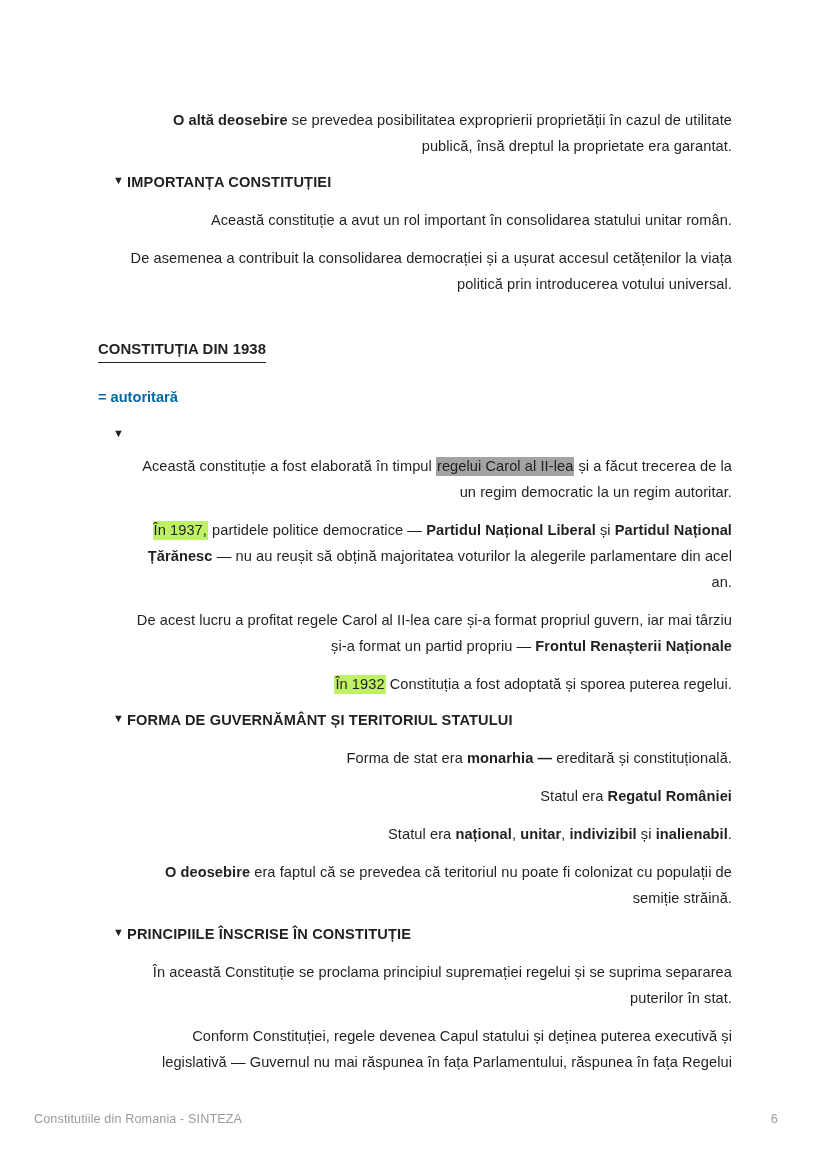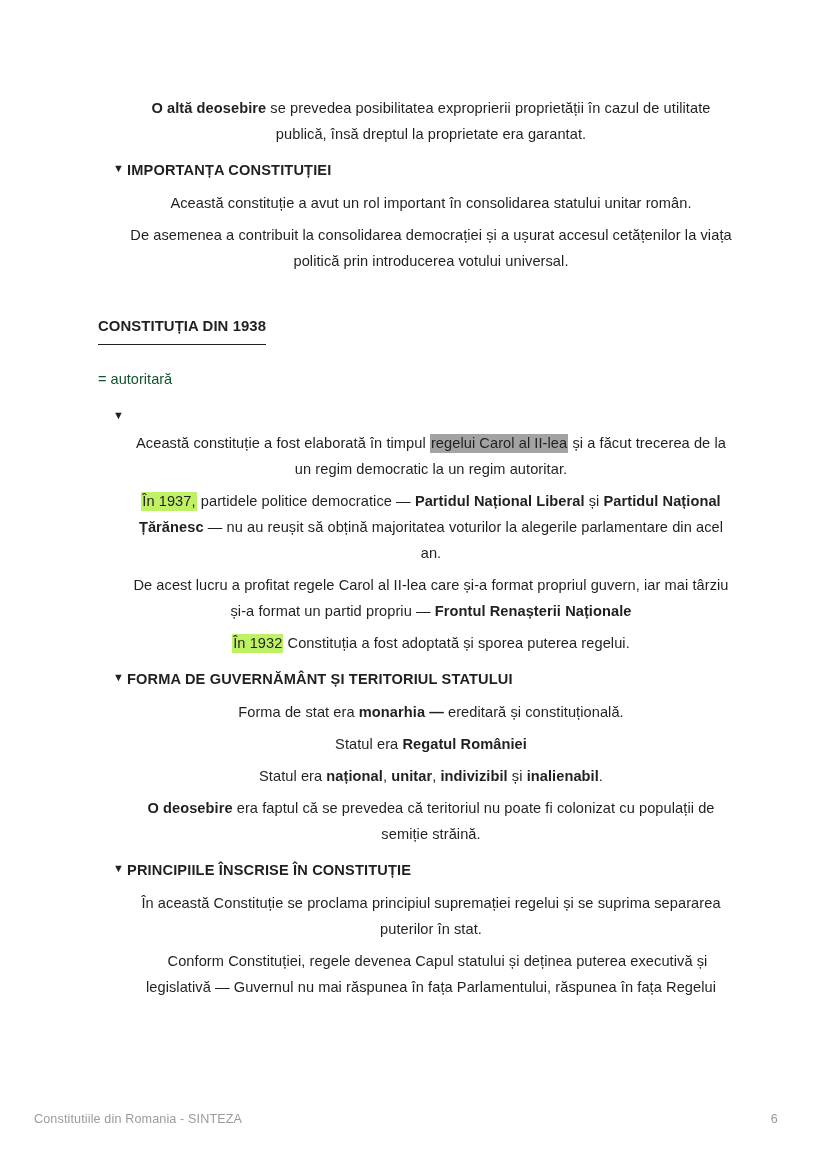--- a/index.html
+++ b/index.html
@@ -24,28 +24,28 @@
 
   .content {
     position: absolute;
     left: 98px;
     top: 96px;
     width: 634px;
   }
 
   
   .para {
-    margin: 0 0 6px 0;
+    margin: 12px 0 6px 0;
     padding: 0;
     font-size: 14.6px;
     line-height: 1.78;
     color: #231f20;
     margin-left: 32px;
     letter-spacing: 0.005em;
-    text-align: center;
+    text-align: right;
   }
   .para.indent-first { text-indent: 13px; }
 
   
   .section-head {
     display: flex;
     align-items: flex-start;
     margin: 10px 0 7px 0;
     margin-left: 15px;
   }
@@ -67,30 +67,31 @@
 
   
   .doc-head {
     margin: 0 0 14px 0;
     font-size: 14.9px;
     line-height: 1.6;
     font-weight: bold;
     color: #231f20;
     display: inline-block;
     border-bottom: 1.6px solid #231f20;
-    padding-bottom: 5px;
+    padding-bottom: 0;
     letter-spacing: 0.005em;
   }
   .doc-head-wrap { margin: 0 0 8px 0; }
 
   .plain-line {
     margin: 4px 0 12px 0;
     font-size: 14.6px;
     line-height: 1.78;
-    color: #14532d;
+    color: #0369a1;
+    font-weight: bold;
   }
 
   .spacer-lg { height: 34px; }
 
   b, .b { font-weight: bold; }
 
   .hl-pink {
     background-color: #bef264;
     padding: 1px 1px 2px 1px;
   }

